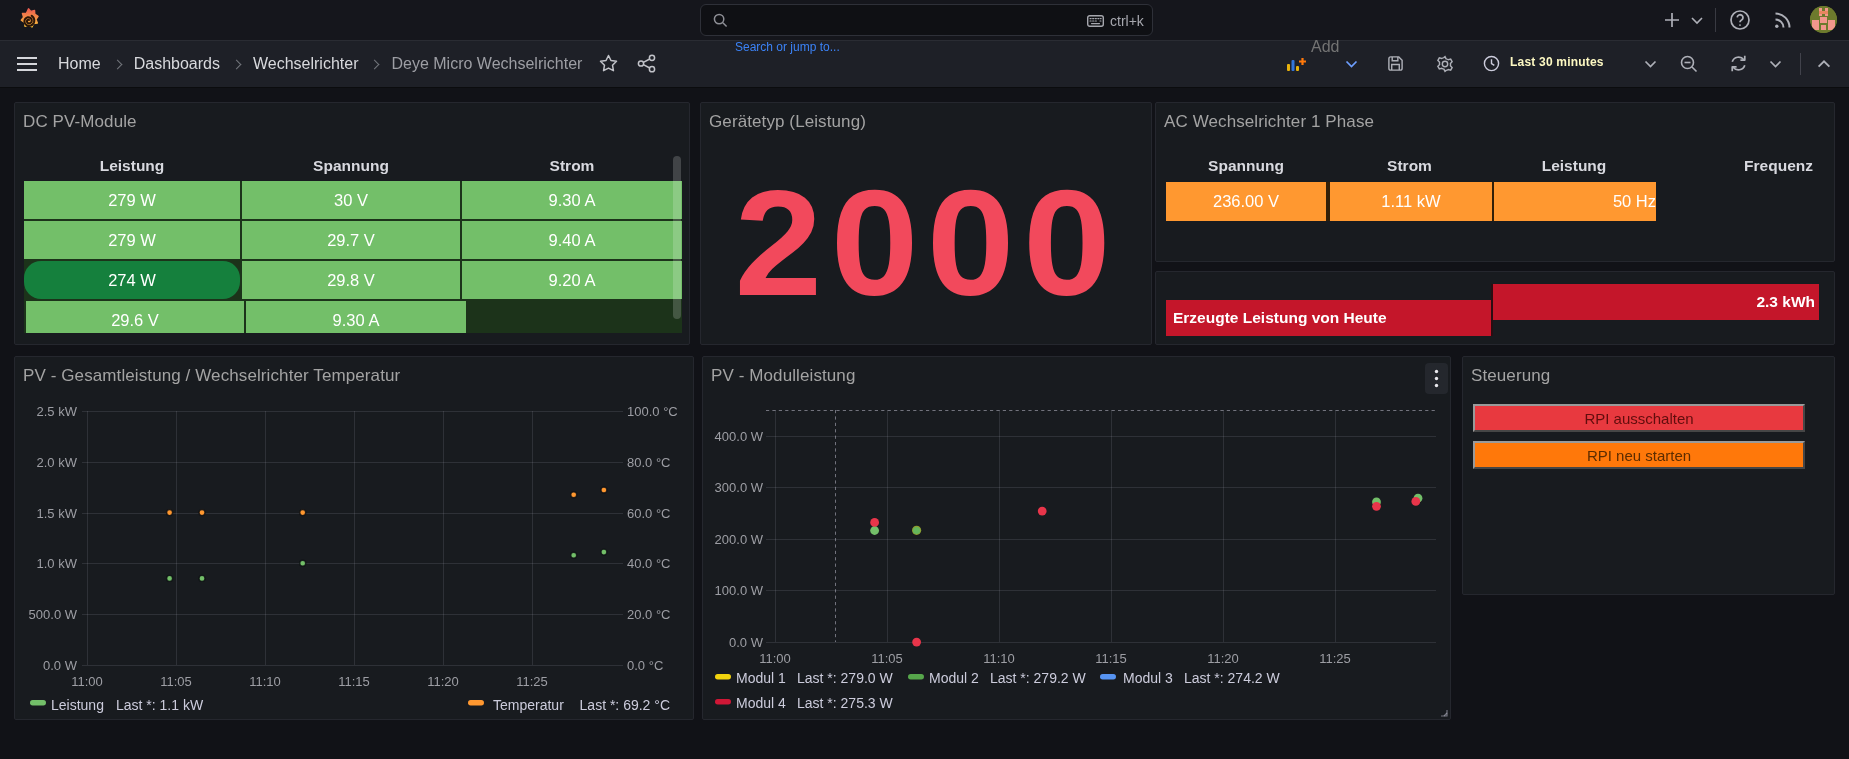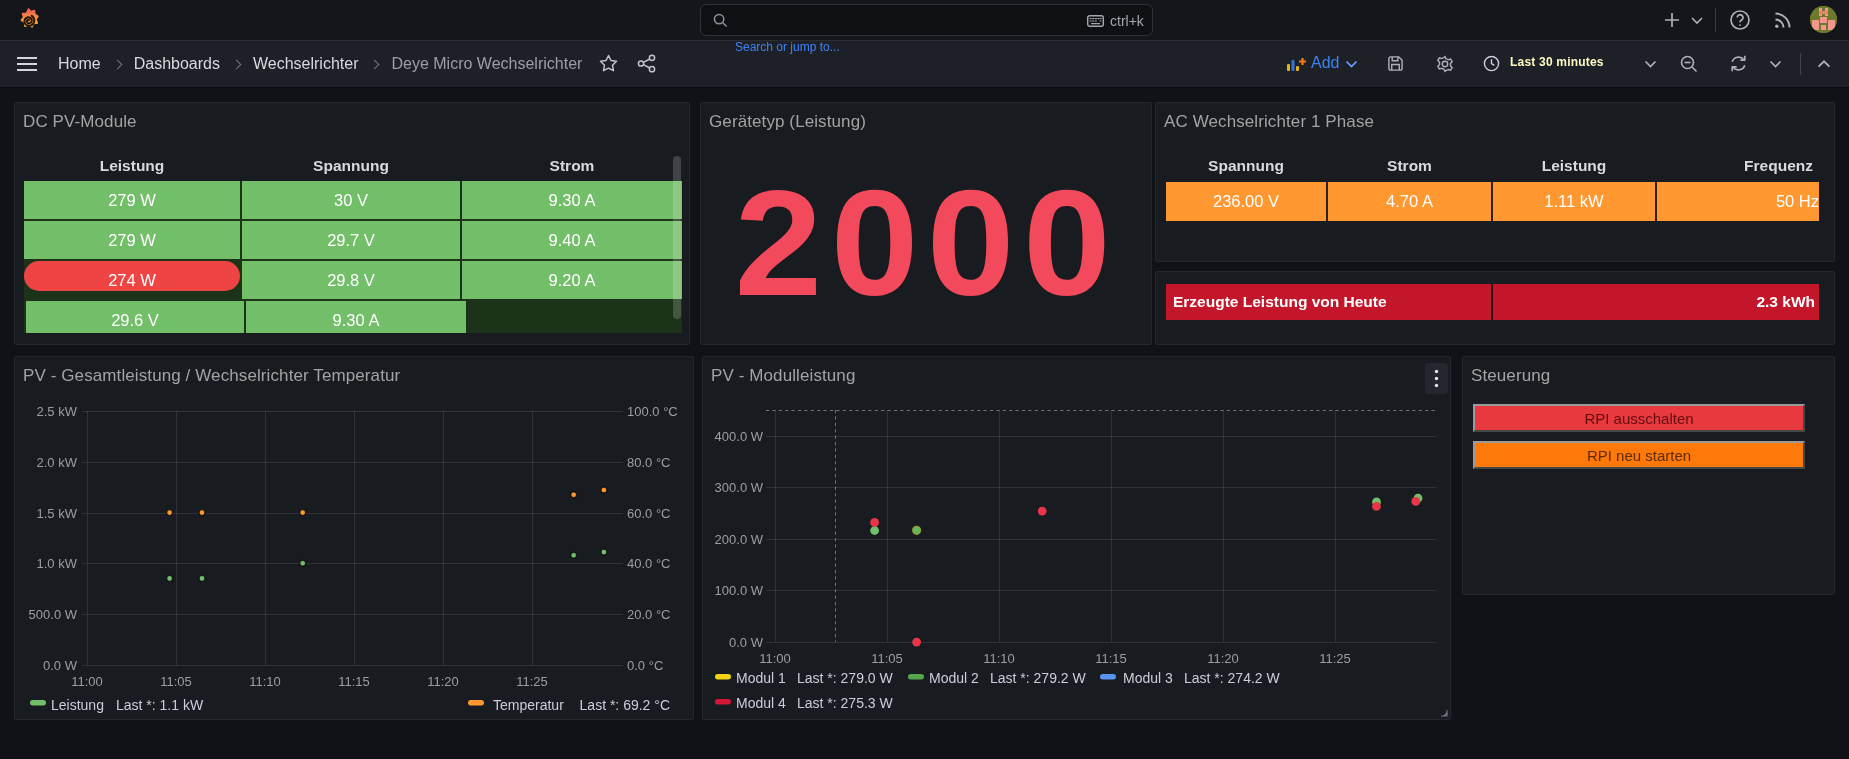--- a/index.html
+++ b/index.html
@@ -104,21 +104,21 @@
     <line x1="6.4" y1="8.3" x2="12.7" y2="5"></line>
       <line x1="6.4" y1="10.7" x2="12.7" y2="14"></line>
   </svg>
 
   <svg class="abs" style="left:1286px;top:56px;" width="20" height="16" viewBox="0 0 20 16">
     <rect x="1" y="8" width="3" height="7" rx="1" fill="#e8b20c"></rect>
     <rect x="5.5" y="4" width="3" height="11" rx="1" fill="#3274d9"></rect>
     <rect x="10" y="10" width="3" height="5" rx="1" fill="#e8b20c"></rect>
     <path d="M16.5 2 v7 M13 5.5 h7" stroke="#ff780a" stroke-width="2.2"></path>
   </svg>
-  <div class="abs" style="left:1311px;top:54px;font-size:16px;font-weight:500;color:#3b82f6;">Add</div>
+  <div class="abs" style="left:1311px;top:38px;font-size:16px;font-weight:500;color:#737373;">Add</div>
   <svg class="abs" style="left:1345px;top:60px;" width="13" height="9" viewBox="0 0 13 9" fill="none" stroke="#6e9fff" stroke-width="1.7">
       <path d="M1.5 1.5 l5 5 l5 -5"></path>
     </svg>
   <svg class="abs" style="left:1387px;top:55px;" width="17" height="17" viewBox="0 0 18 18" fill="none" stroke="#aeb0b8" stroke-width="1.5">
     <path d="M2 4 a2 2 0 0 1 2 -2 h8.5 L16 5.5 V14 a2 2 0 0 1 -2 2 H4 a2 2 0 0 1 -2 -2 Z"></path>
     <path d="M5.5 2 v4 h6 v-4 M5 16 v-6 h8 v6"></path>
   </svg>
   <svg class="abs" style="left:1436px;top:55px;" width="18" height="18" viewBox="0 0 20 20" fill="none" stroke="#aeb0b8" stroke-width="1.6">
     <circle cx="10" cy="10" r="3.0"></circle>
     <path d="M10 1.8 l1.2 2.5 a6.2 6.2 0 0 1 2.4 1 l2.7 -0.7 l1.6 2.8 l-1.9 2 a6.2 6.2 0 0 1 0 2.6 l1.9 2 l-1.6 2.8 l-2.7 -0.7 a6.2 6.2 0 0 1 -2.4 1 L10 18.2 l-1.2 -2.5 a6.2 6.2 0 0 1 -2.4 -1 l-2.7 0.7 l-1.6 -2.8 l1.9 -2 a6.2 6.2 0 0 1 0 -2.6 l-1.9 -2 l1.6 -2.8 l2.7 0.7 a6.2 6.2 0 0 1 2.4 -1 Z"></path>
@@ -164,21 +164,21 @@
         <div class="cell" style="width:220px;height:38px;line-height:38px;background:#73bf69;">9.30 A</div>
       </div>
       <div class="cellrow" style="left:0;top:40px;">
         <div class="cell" style="width:216px;height:38px;line-height:38px;background:#73bf69;">279 W</div>
           <div style="width:2px;"></div>
         <div class="cell" style="width:218px;height:38px;line-height:38px;background:#73bf69;">29.7 V</div>
           <div style="width:2px;"></div>
         <div class="cell" style="width:220px;height:38px;line-height:38px;background:#73bf69;">9.40 A</div>
       </div>
       <div class="cellrow" style="left:0;top:80px;">
-        <div class="cell" style="width:216px;height:30px;line-height:38px;background:#ef4444;border-radius:17px;">274 W</div>
+        <div class="cell" style="width:216px;height:38px;line-height:38px;background:#15803d;border-radius:17px;">274 W</div>
           <div style="width:2px;"></div>
         <div class="cell" style="width:218px;height:38px;line-height:38px;background:#73bf69;">29.8 V</div>
           <div style="width:2px;"></div>
         <div class="cell" style="width:220px;height:38px;line-height:38px;background:#73bf69;">9.20 A</div>
       </div>
       <div class="cellrow" style="left:0;top:120px;">
           <div style="width:2px;"></div>
         <div class="cell" style="width:218px;height:38px;line-height:38px;background:#73bf69;">29.6 V</div>
           <div style="width:2px;"></div>
         <div class="cell" style="width:220px;height:38px;line-height:38px;background:#73bf69;">9.30 A</div>
@@ -194,30 +194,29 @@
   </div>
   <div class="panel" id="p-ac" style="left:1155px;top:102px;width:680px;height:160px;">
     <div class="ptitle">AC Wechselrichter 1 Phase</div>
     <div class="hdr" style="left:10px;top:54px;width:160px;text-align:center;">Spannung</div>
     <div class="hdr" style="left:172px;top:54px;width:163px;text-align:center;">Strom</div>
     <div class="hdr" style="left:337px;top:54px;width:162px;text-align:center;">Leistung</div>
     <div class="hdr" style="left:501px;top:54px;width:156px;text-align:right;">Frequenz</div>
     <div class="cellrow" style="left:10px;top:79px;">
       <div class="cell" style="width:160px;height:39px;line-height:39px;background:#ff9830;">236.00 V</div>
         <div style="width:2px;background:#332008;"></div>
-      <div class="cell" style="width:163px;height:39px;line-height:39px;background:#ff9830;">4.70 A</div>
         <div style="width:2px;background:#332008;"></div>
       <div class="cell" style="width:162px;height:39px;line-height:39px;background:#ff9830;">1.11 kW</div>
         <div style="width:2px;background:#332008;"></div>
       <div class="cell" style="width:162px;height:39px;line-height:39px;background:#ff9830;text-align:right;">50 Hz</div>
     </div>
   </div>
   <div class="panel" id="p-erz" style="left:1155px;top:271px;width:680px;height:74px;">
     <div class="cellrow" style="left:10px;top:12px;">
-      <div class="cell" style="width:325px;height:36px;line-height:36px;background:#c4162a;text-align:left;padding-left:7px;font-weight:700;font-size:15.5px;">Erzeugte Leistung von Heute</div>
+      <div class="cell" style="width:325px;height:36px;line-height:36px;background:#c4162a;text-align:left;padding-left:7px;font-weight:700;font-size:15.5px;margin-top:16px;">Erzeugte Leistung von Heute</div>
         <div style="width:2px;background:#2b0d12;"></div>
       <div class="cell" style="width:326px;height:36px;line-height:36px;background:#c4162a;text-align:right;padding-right:4px;font-weight:700;font-size:15.5px;">2.3 kWh</div>
     </div>
   </div>
   <div class="panel" id="p-c1" style="left:14px;top:356px;width:680px;height:364px;">
     <div class="ptitle">PV - Gesamtleistung / Wechselrichter Temperatur</div>
     <svg width="678" height="362" style="position:absolute;left:0;top:0;" font-family="Liberation Sans, sans-serif">
       <g stroke="rgba(204,204,220,0.13)" stroke-width="1">
         <line x1="67" y1="54.5" x2="608" y2="54.5"></line>
         <line x1="67" y1="105.5" x2="608" y2="105.5"></line>

